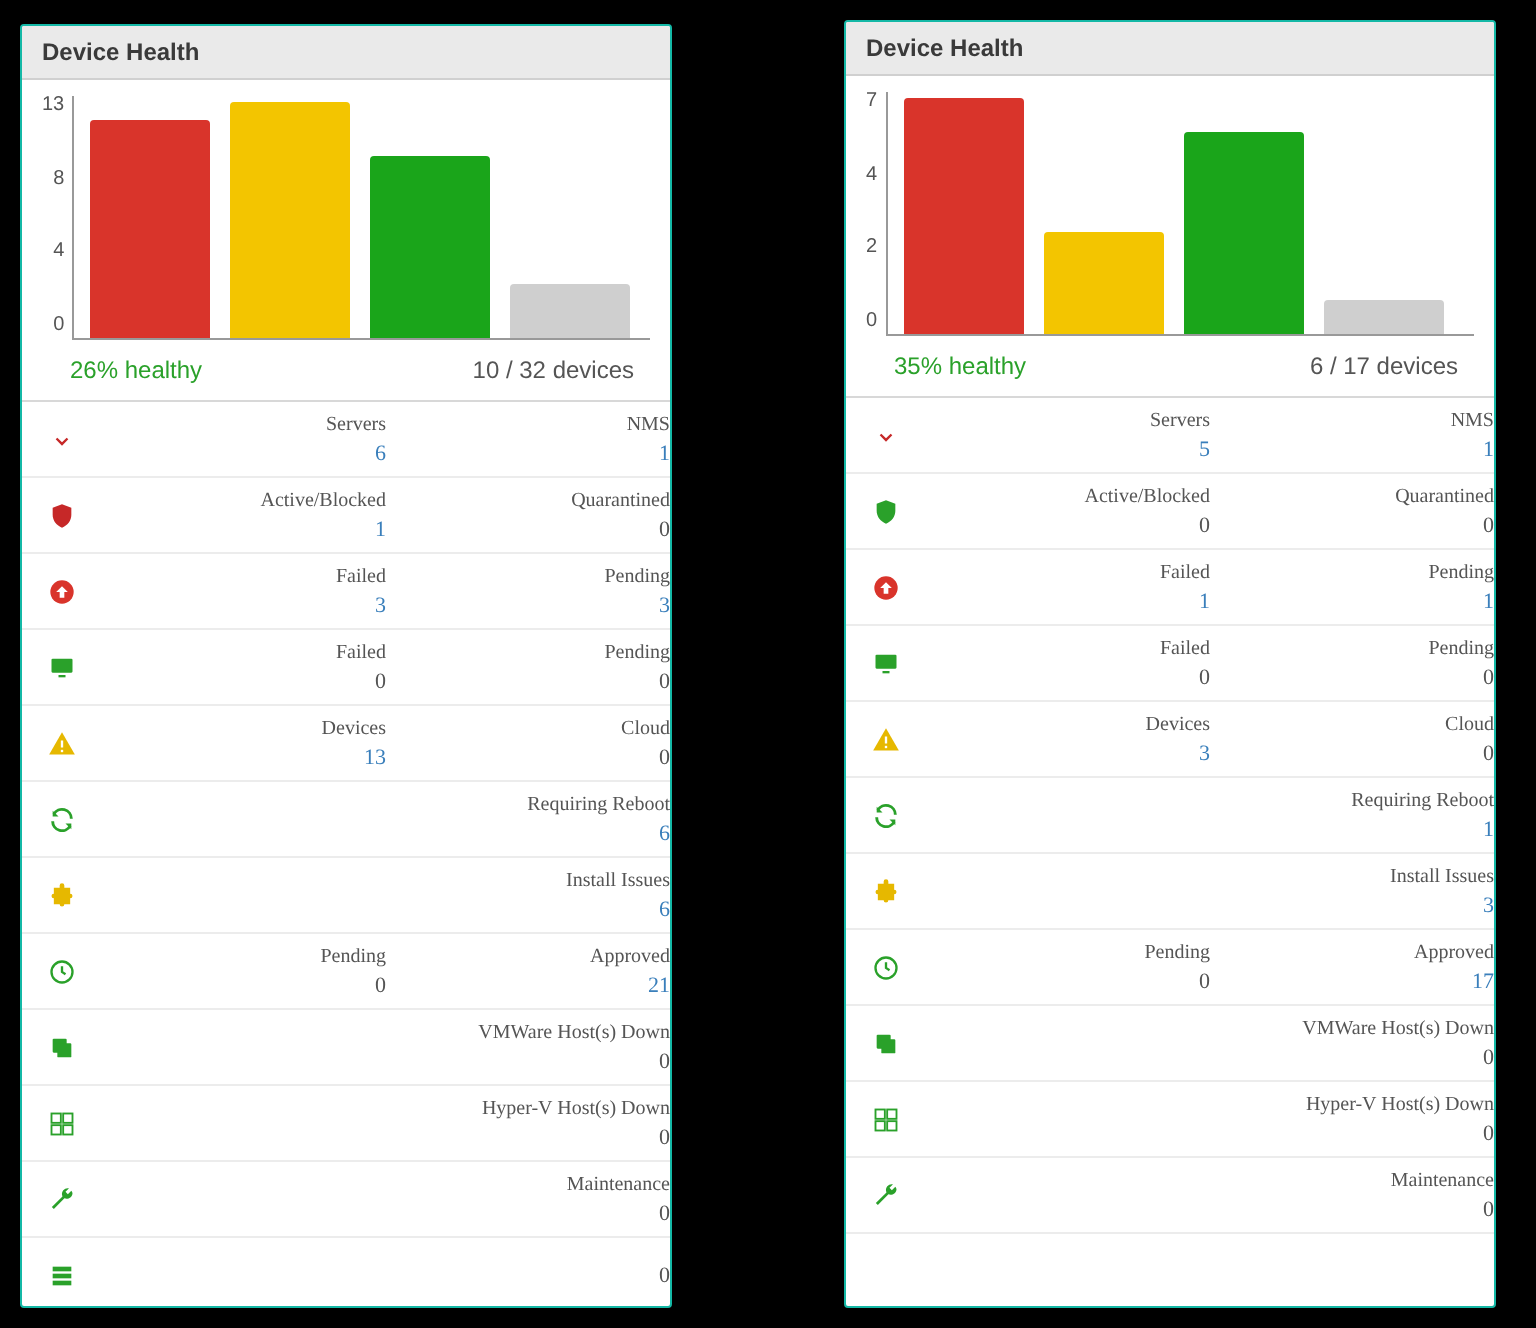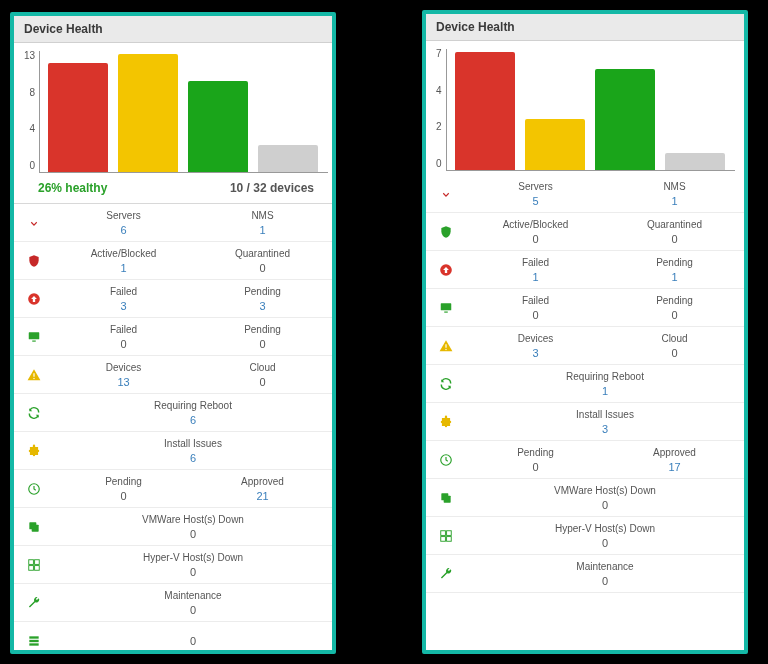--- a/index.html
+++ b/index.html
@@ -7,21 +7,21 @@
     background: #000;
     font-family: -apple-system, BlinkMacSystemFont, "Segoe UI", Arial, sans-serif;
     width: 768px;
     height: 664px;
     display: flex;
     gap: 80px;
     padding: 10px;
   }
   .panel {
     background: #fff;
-    border: 4px solid #14b8a6;
+    border: 1px solid #14b8a6;
     width: 326px;
     border-radius: 2px;
     overflow: hidden;
   }
   .panel.p1 { margin-top: 2px; }
   .panel.p2 { margin-left: 6px; }
   .panel-header {
     background: #eaeaea;
     border-bottom: 1px solid #d0d0d0;
     padding: 6px 10px;
@@ -60,21 +60,21 @@
   }
   .bar {
     width: 60px;
     border-radius: 2px 2px 0 0;
   }
   .summary {
     display: flex;
     justify-content: space-between;
     padding: 4px 18px 8px 24px;
     font-size: 12px;
-    font-weight: 700;
+    font-weight: 400;
     color: #555;
     border-bottom: 1px solid #d8d8d8;
   }
   .summary .healthy { color: #2aa12a; }
   .rows { }
   .row {
     display: flex;
     align-items: center;
     border-bottom: 1px solid #ececec;
     min-height: 38px;
@@ -86,24 +86,25 @@
     align-items: center;
     justify-content: center;
     font-size: 13px;
   }
   .row-body {
     flex: 1;
     display: flex;
   }
   .cell {
     flex: 1;
-    text-align: center;
+    text-align: right;
     font-size: 10px;
     color: #555;
     line-height: 14px;
+    font-family: Liberation Serif, serif;
   }
   .cell.single { flex: 1; }
   .cell .lbl { display: block; color: #555; }
   .cell .val { display: block; color: #3a7fbb; font-size: 11px; }
   .cell .val.zero { color: #555; }
   
   .ic-down-arrow { color: #c62828; }
   .ic-shield-red { color: #c62828; }
   .ic-shield-green { color: #2aa12a; }
   .ic-circle-up { color: #d9342b; }
@@ -349,20 +350,24 @@
           <span>0</span>
         </div>
         <div class="bars-wrap">
           <div class="bar" style="height:118px;background:#d9342b"></div>
           <div class="bar" style="height:50.57142857142857px;background:#f3c500"></div>
           <div class="bar" style="height:101.14285714285714px;background:#1aa51a"></div>
           <div class="bar" style="height:16.857142857142858px;background:#cfcfcf"></div>
         </div>
       </div>
     </div>
+    <div class="summary">
+      <span class="healthy">35% healthy</span>
+      <span>6 / 17 devices</span>
+    </div>
     <div class="rows">
       <div class="row">
         <div class="row-icon ic-down-arrow">
           <svg width="14" height="14" viewBox="0 0 24 24" fill="currentColor">
             <path d="M12 4v10l4-4 1.4 1.4L12 17l-5.4-5.6L8 10l4 4V4z"></path>
           </svg>
         </div>
         <div class="row-body">
           <div class="cell ">
             <span class="lbl">Servers</span>

